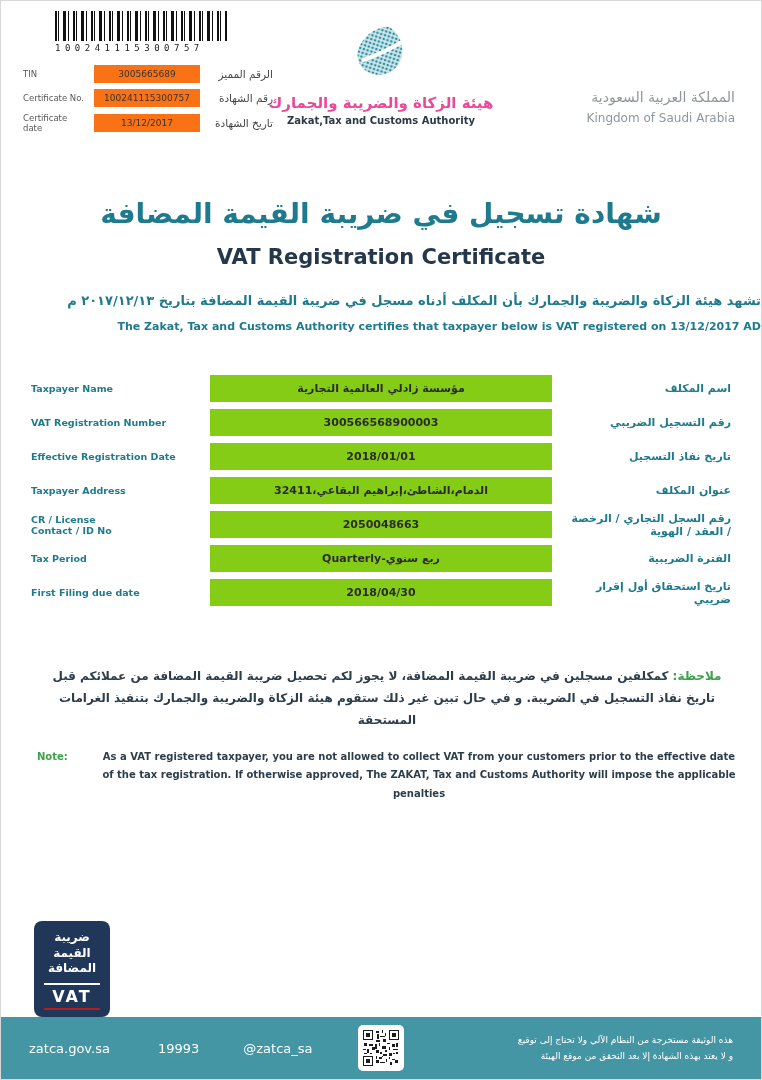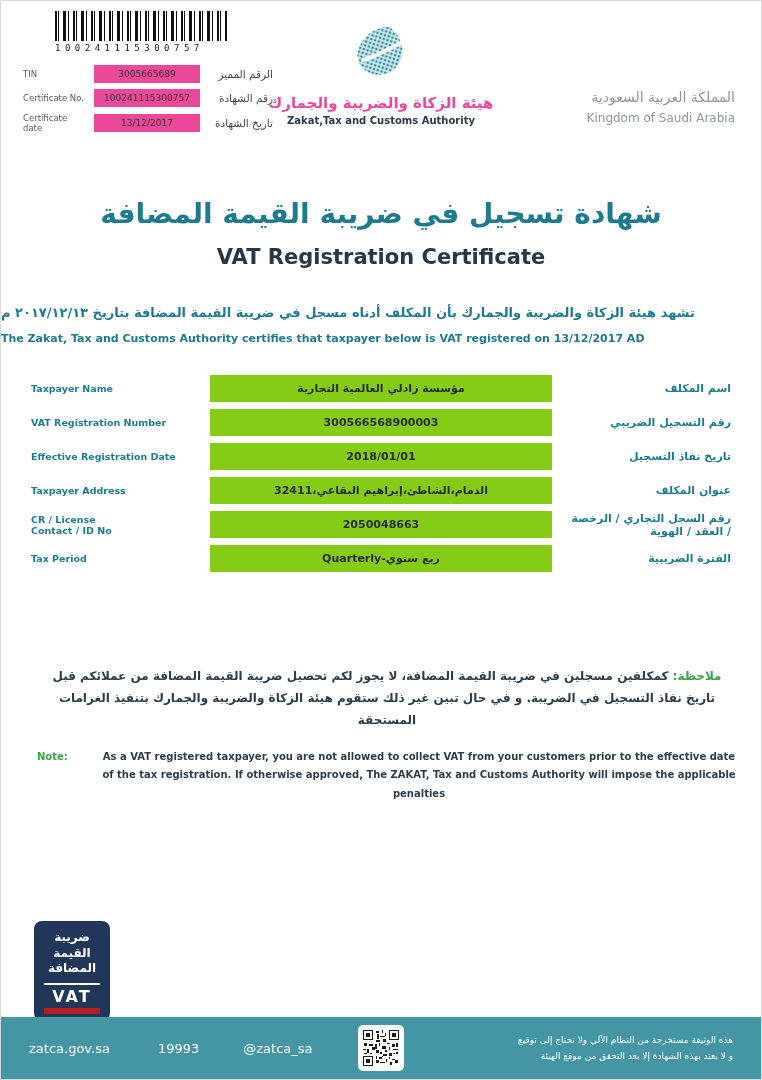--- a/index.html
+++ b/index.html
@@ -18,40 +18,40 @@
       #111 0 2px, #fff 2px 3px, #111 3px 4px, #fff 4px 8px,
       #111 8px 11px, #fff 11px 13px, #111 13px 14px, #fff 14px 18px);
   }
   .barcode-number {
     margin-left:32px; width:180px; font-family:"DejaVu Sans Mono", monospace;
     font-size:9px; letter-spacing:4.5px; color:#222; margin-top:2px; white-space:nowrap;
   }
   .id-grid { margin-top:12px; display:grid; grid-template-columns:64px 106px auto;
     column-gap:7px; row-gap:6px; align-items:center; }
   .id-label-en { font-size:8.5px; color:#5a5a5a; }
-  .id-value { background:#ec4899; font-size:9px; color:#333; text-align:center; padding:4px 2px; }
+  .id-value { background:#f97316; font-size:9px; color:#333; text-align:center; padding:4px 2px; }
   .id-label-ar { font-size:10.5px; color:#474747; direction:rtl; text-align:right; padding-left:4px; }
 
   
   .top-center { position:absolute; left:50%; top:20px; transform:translateX(-50%);
     width:300px; text-align:center; }
   .authority-ar { font-size:15px; font-weight:bold; color:#ec4899; margin-top:7px; direction:rtl; }
   .authority-en { font-size:10px; font-weight:bold; color:#2b3a49; margin-top:3px; }
 
   
   .top-right { position:absolute; right:26px; top:88px; text-align:right; color:#8d979e; }
   .kingdom-ar { font-size:14px; direction:rtl; }
   .kingdom-en { font-size:12px; margin-top:6px; }
 
   
   .title-block { position:absolute; top:196px; left:0; right:0; text-align:center; }
   .title-ar { font-size:28px; font-weight:bold; color:#1e7a8e; direction:rtl; }
   .title-en { font-size:21px; font-weight:bold; color:#25384a; margin-top:15px; }
 
-  .subtitle-block { position:absolute; top:304px; left:0; right:0; text-align:left; }
+  .subtitle-block { position:absolute; top:292px; left:0; right:0; text-align:right; }
   .sub-ar { font-size:13px; font-weight:bold; color:#1e7a8e; direction:rtl; }
   .sub-en { font-size:11px; font-weight:bold; color:#1e7a8e; margin-top:12px; }
 
   
   .table-block { position:absolute; top:374px; left:30px; right:30px; }
   .field-row { display:grid; grid-template-columns:165px 1fr 165px; column-gap:14px;
     align-items:center; margin-bottom:7px; }
   .field-label-en { font-size:9.5px; font-weight:bold; color:#1e7a8e; white-space:pre-line; }
   .field-value { background:#84cc16; min-height:27px; display:flex; align-items:center;
     justify-content:center; font-size:11px; font-weight:bold; color:#2b2b2b; padding:2px 8px; text-align:center; }
@@ -62,21 +62,21 @@
   .note-ar { direction:rtl; font-size:12px; font-weight:bold; line-height:1.85; text-align:center; }
   .note-green { color:#3da04a; }
   .note-en { margin-top:16px; display:grid; grid-template-columns:58px 1fr; column-gap:6px;
     font-size:10px; font-weight:bold; line-height:1.85; }
   .note-en-text { text-align:center; }
 
   
   .vat-logo { position:absolute; left:33px; top:920px; width:76px; background:#21375a;
     border-radius:8px; color:#fff; padding:9px 6px 7px; text-align:center; }
   .vat-ar div { font-size:12px; font-weight:bold; line-height:1.3; direction:rtl; }
-  .vat-word { margin:6px 4px 0; border-top:2px solid #fff; border-bottom:6px solid #b91c1c;
+  .vat-word { margin:6px 4px 0; border-top:2px solid #fff; border-bottom:2px solid #b91c1c;
     padding:2px 0; font-size:16px; font-weight:bold; letter-spacing:2px; }
 
   
   .footer { position:absolute; left:0; right:0; bottom:0; height:62px; background:#4496a4;
     color:#fff; display:flex; align-items:center; padding:0 28px; }
   .f-web { font-size:13px; }
   .f-phone { font-size:13px; margin-left:48px; }
   .f-handle { font-size:13px; margin-left:44px; }
   .f-qr { position:absolute; left:50%; top:50%; transform:translate(-50%,-50%);
     width:46px; height:46px; background:#fff; border-radius:5px;
@@ -173,20 +173,25 @@
       <div class="field-value" dir="auto">2050048663</div>
       <div class="field-label-ar">رقم السجل التجاري / الرخصة / العقد / الهوية</div>
     </div>
 
     <div class="field-row">
       <div class="field-label-en">Tax Period</div>
       <div class="field-value" dir="auto">ربع سنوي-Quarterly</div>
       <div class="field-label-ar">الفترة الضريبية</div>
     </div>
 
+    <div class="field-row">
+      <div class="field-label-en">First Filing due date</div>
+      <div class="field-value" dir="auto">2018/04/30</div>
+      <div class="field-label-ar">تاريخ استحقاق أول إقرار ضريبي</div>
+    </div>
 
   </div>
 
   <div class="notes-block">
     <p class="note-ar"><span class="note-green">ملاحظة:</span> <span>كمكلفين مسجلين في ضريبة القيمة المضافة، لا يجوز لكم تحصيل ضريبة القيمة المضافة من عملائكم قبل تاريخ نفاذ التسجيل في الضريبة. و في حال تبين غير ذلك ستقوم هيئة الزكاة والضريبة والجمارك بتنفيذ الغرامات المستحقة</span></p>
     <div class="note-en">
       <span class="note-green">Note:</span>
       <span class="note-en-text">As a VAT registered taxpayer, you are not allowed to collect VAT from your customers prior to the effective date of the tax registration. If otherwise approved, The ZAKAT, Tax and Customs Authority will impose the applicable penalties</span>
     </div>
   </div>

